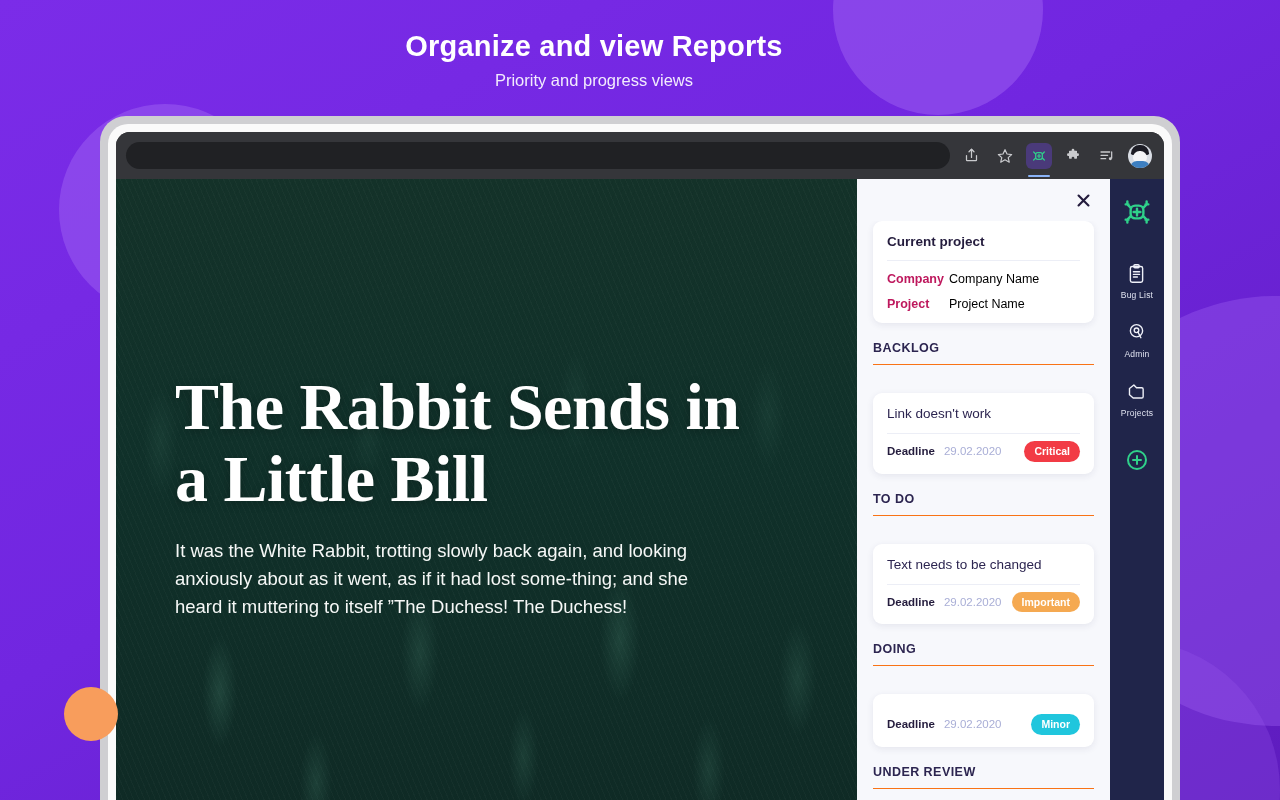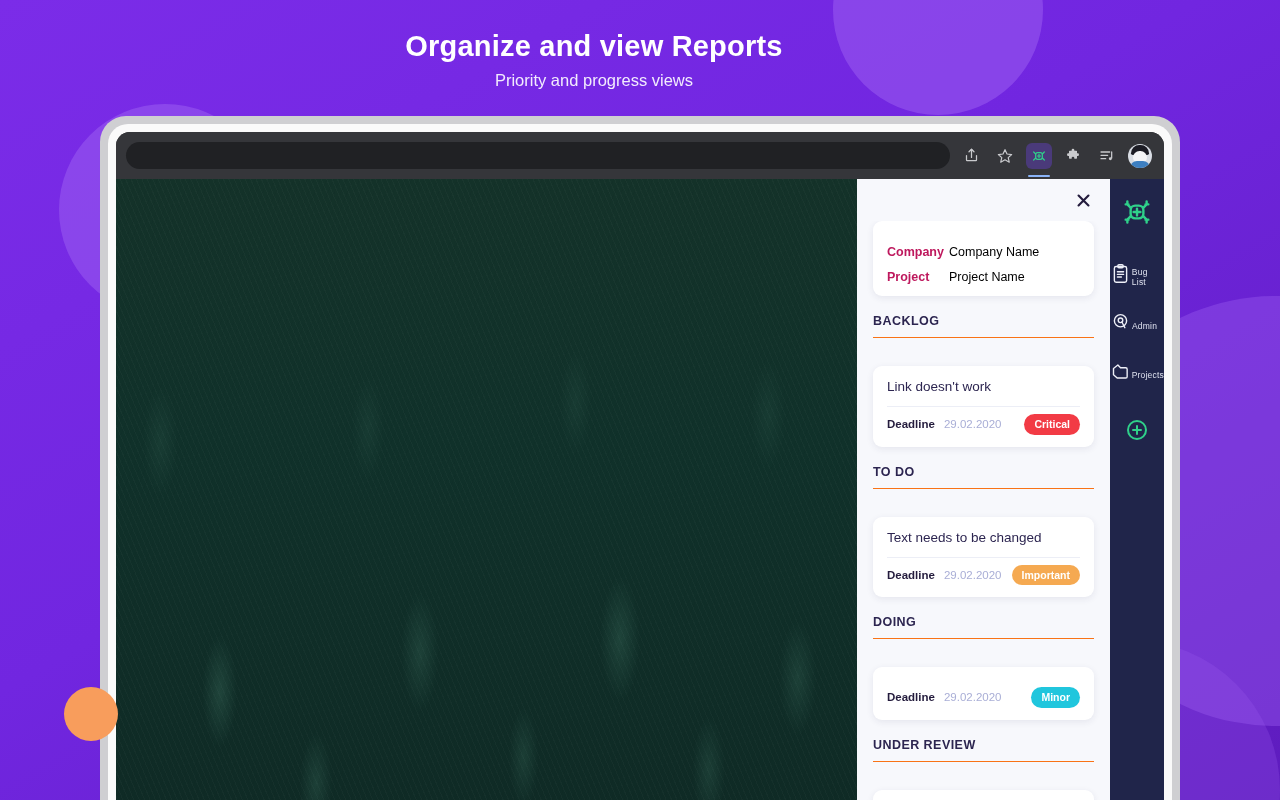--- a/index.html
+++ b/index.html
@@ -201,21 +201,21 @@
   }
 
   
   #app-sidebar {
     flex: 0 0 54px; background: #20254a;
     display: flex; flex-direction: column; align-items: center;
     padding-top: 16px;
   }
   #sidebar-logo { width: 34px; height: 34px; margin-bottom: 34px; color: #2fd18a; }
   .nav-item {
-    width: 54px; display: flex; flex-direction: row; align-items: center;
+    width: 54px; display: flex; flex-direction: column; align-items: center;
     margin-bottom: 22px; cursor: pointer; color: #eef0f8;
   }
   .nav-icon { width: 22px; height: 22px; margin-bottom: 5px; }
   .nav-label { font-size: 8.5px; letter-spacing: .2px; color: #dfe2ef; }
   #sidebar-add { margin-top: 8px; width: 24px; height: 24px; color: #2fd18a; cursor: pointer; }
 </style>
 </head>
 <body>
 
 <div id="promo-bg">
@@ -279,34 +279,39 @@
         <span class="hair"></span>
             <span class="face"></span>
             <span class="shirt"></span>
       </span>
     </div>
 
     <div id="page-view">
 
       <div id="article">
         <div id="forest"></div>
+        <div id="article-content">
+          <h1 id="article-title">The Rabbit Sends in a Little Bill</h1>
+          <p id="article-body">It was the White Rabbit, trotting slowly back again, and looking anxiously about as it went, as if it had lost some-thing; and she heard it muttering to itself ”The Duchess! The Duchess!</p>
+        </div>
       </div>
 
       <div id="tracker-panel">
         <div id="panel-topbar">
           <div id="close-icon">
             <svg width="17" height="17" viewBox="0 0 24 24" fill="none" stroke="currentColor" stroke-width="3" stroke-linecap="round">
               <path d="M5 5l14 14M19 5L5 19"></path>
             </svg>
           </div>
         </div>
 
         <div id="panel-scroll">
 
           <div class="card" id="project-card">
+            <div id="project-card-title">Current project</div>
             <div class="project-row">
               <span class="project-key">Company</span>
               <span class="project-val">Company Name</span>
             </div>
             <div class="project-row">
               <span class="project-key">Project</span>
               <span class="project-val">Project Name</span>
             </div>
           </div>
 

